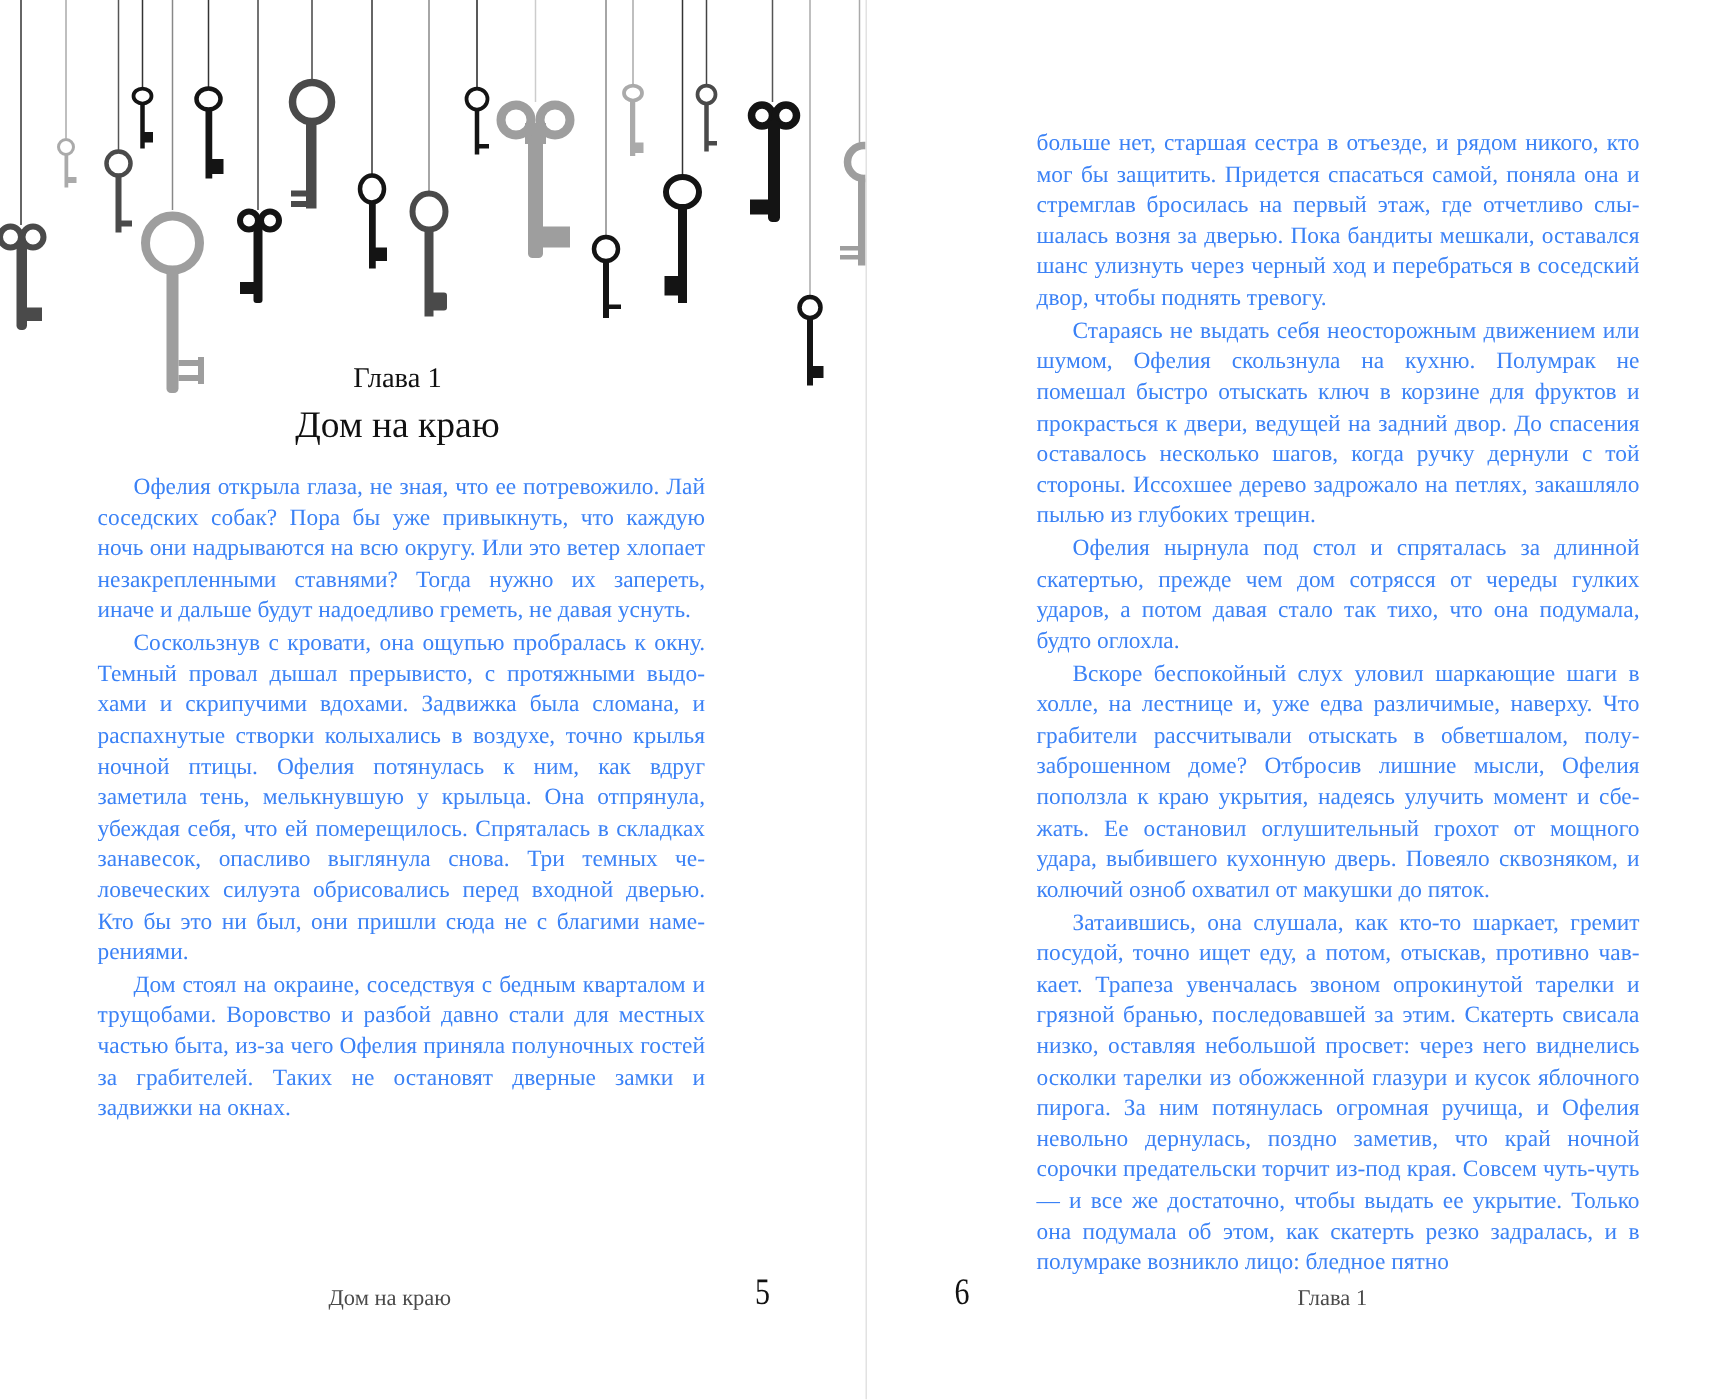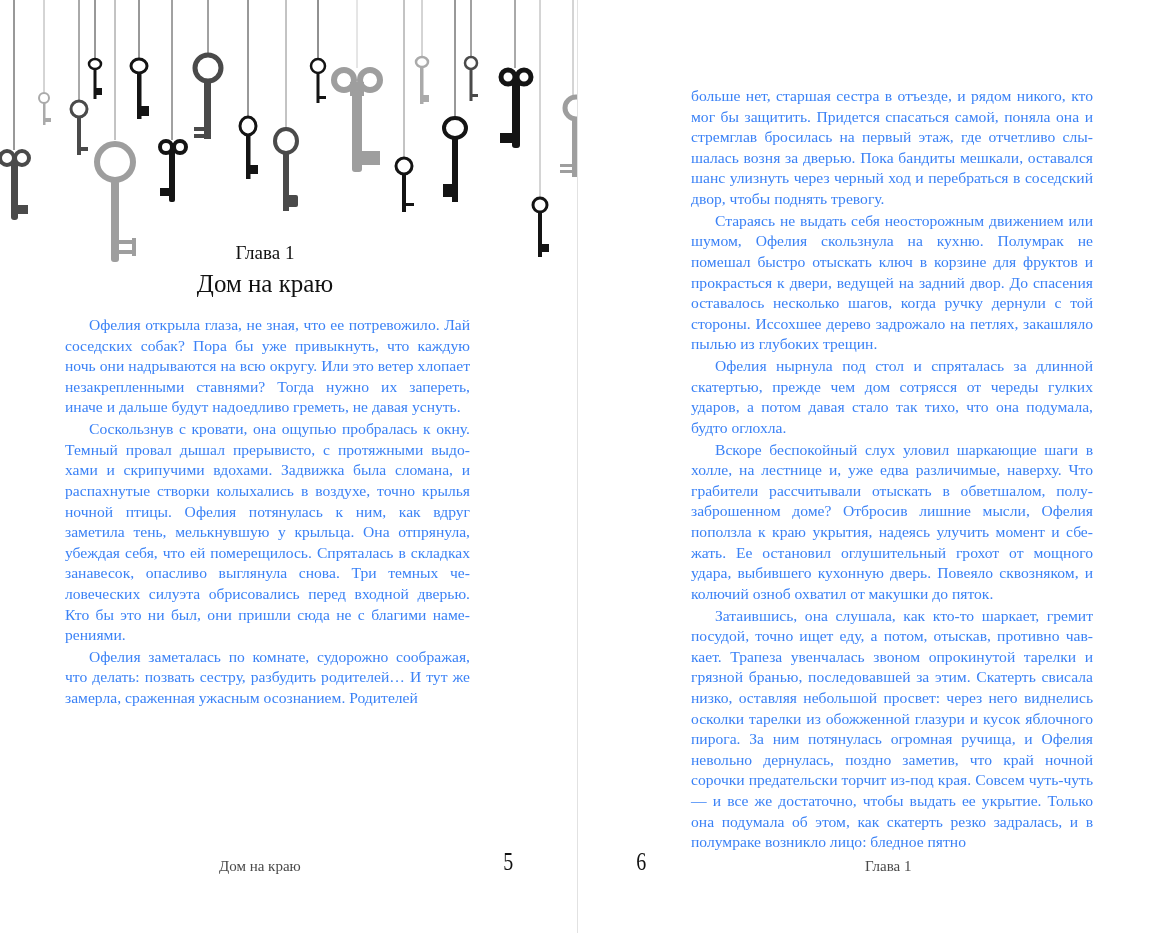--- a/index.html
+++ b/index.html
@@ -189,21 +189,21 @@
         <rect x="560" y="170" width="12" height="3" fill="#9e9e9e"></rect>
       </g>
     </svg>
 
     <div class="chapter-label">Глава 1</div>
     <div class="chapter-title">Дом на краю</div>
 
     <div class="text left-text">
       <p>Офелия открыла глаза, не зная, что ее потревожило. Лай соседских собак? Пора бы уже привыкнуть, что каждую ночь они надрываются на всю округу. Или это ветер хлопает незакрепленными ставнями? Тогда нужно их запереть, иначе и дальше будут надоедливо греметь, не давая уснуть.</p>
       <p>Соскользнув с кровати, она ощупью пробралась к окну. Темный провал дышал прерывисто, с протяжными выдо­хами и скрипучими вдохами. Задвижка была сломана, и распахнутые створки колыхались в воздухе, точно кры­лья ночной птицы. Офелия потянулась к ним, как вдруг заметила тень, мелькнувшую у крыльца. Она отпрянула, убеждая себя, что ей померещилось. Спряталась в склад­ках занавесок, опасливо выглянула снова. Три темных че­ловеческих силуэта обрисовались перед входной дверью. Кто бы это ни был, они пришли сюда не с благими наме­рениями.</p>
-      <p>Офелия заметалась по комнате, судорожно соображая, что делать: позвать сестру, разбудить родителей… И тут же замерла, сраженная ужасным осознанием. Родителей</p>
+      <p>Дом стоял на окраине, соседствуя с бедным кварталом и трущобами. Воровство и разбой давно стали для мест­ных частью быта, из-за чего Офелия приняла полуночных гостей за грабителей. Таких не остановят дверные замки и задвижки на окнах.</p>
     </div>
 
     <div class="running-head running-left">Дом на краю</div>
     <div class="folio folio-left">5</div>
   </div>
 
   <div class="gutter"></div>
 
   <div class="page page-right"></div>
 

